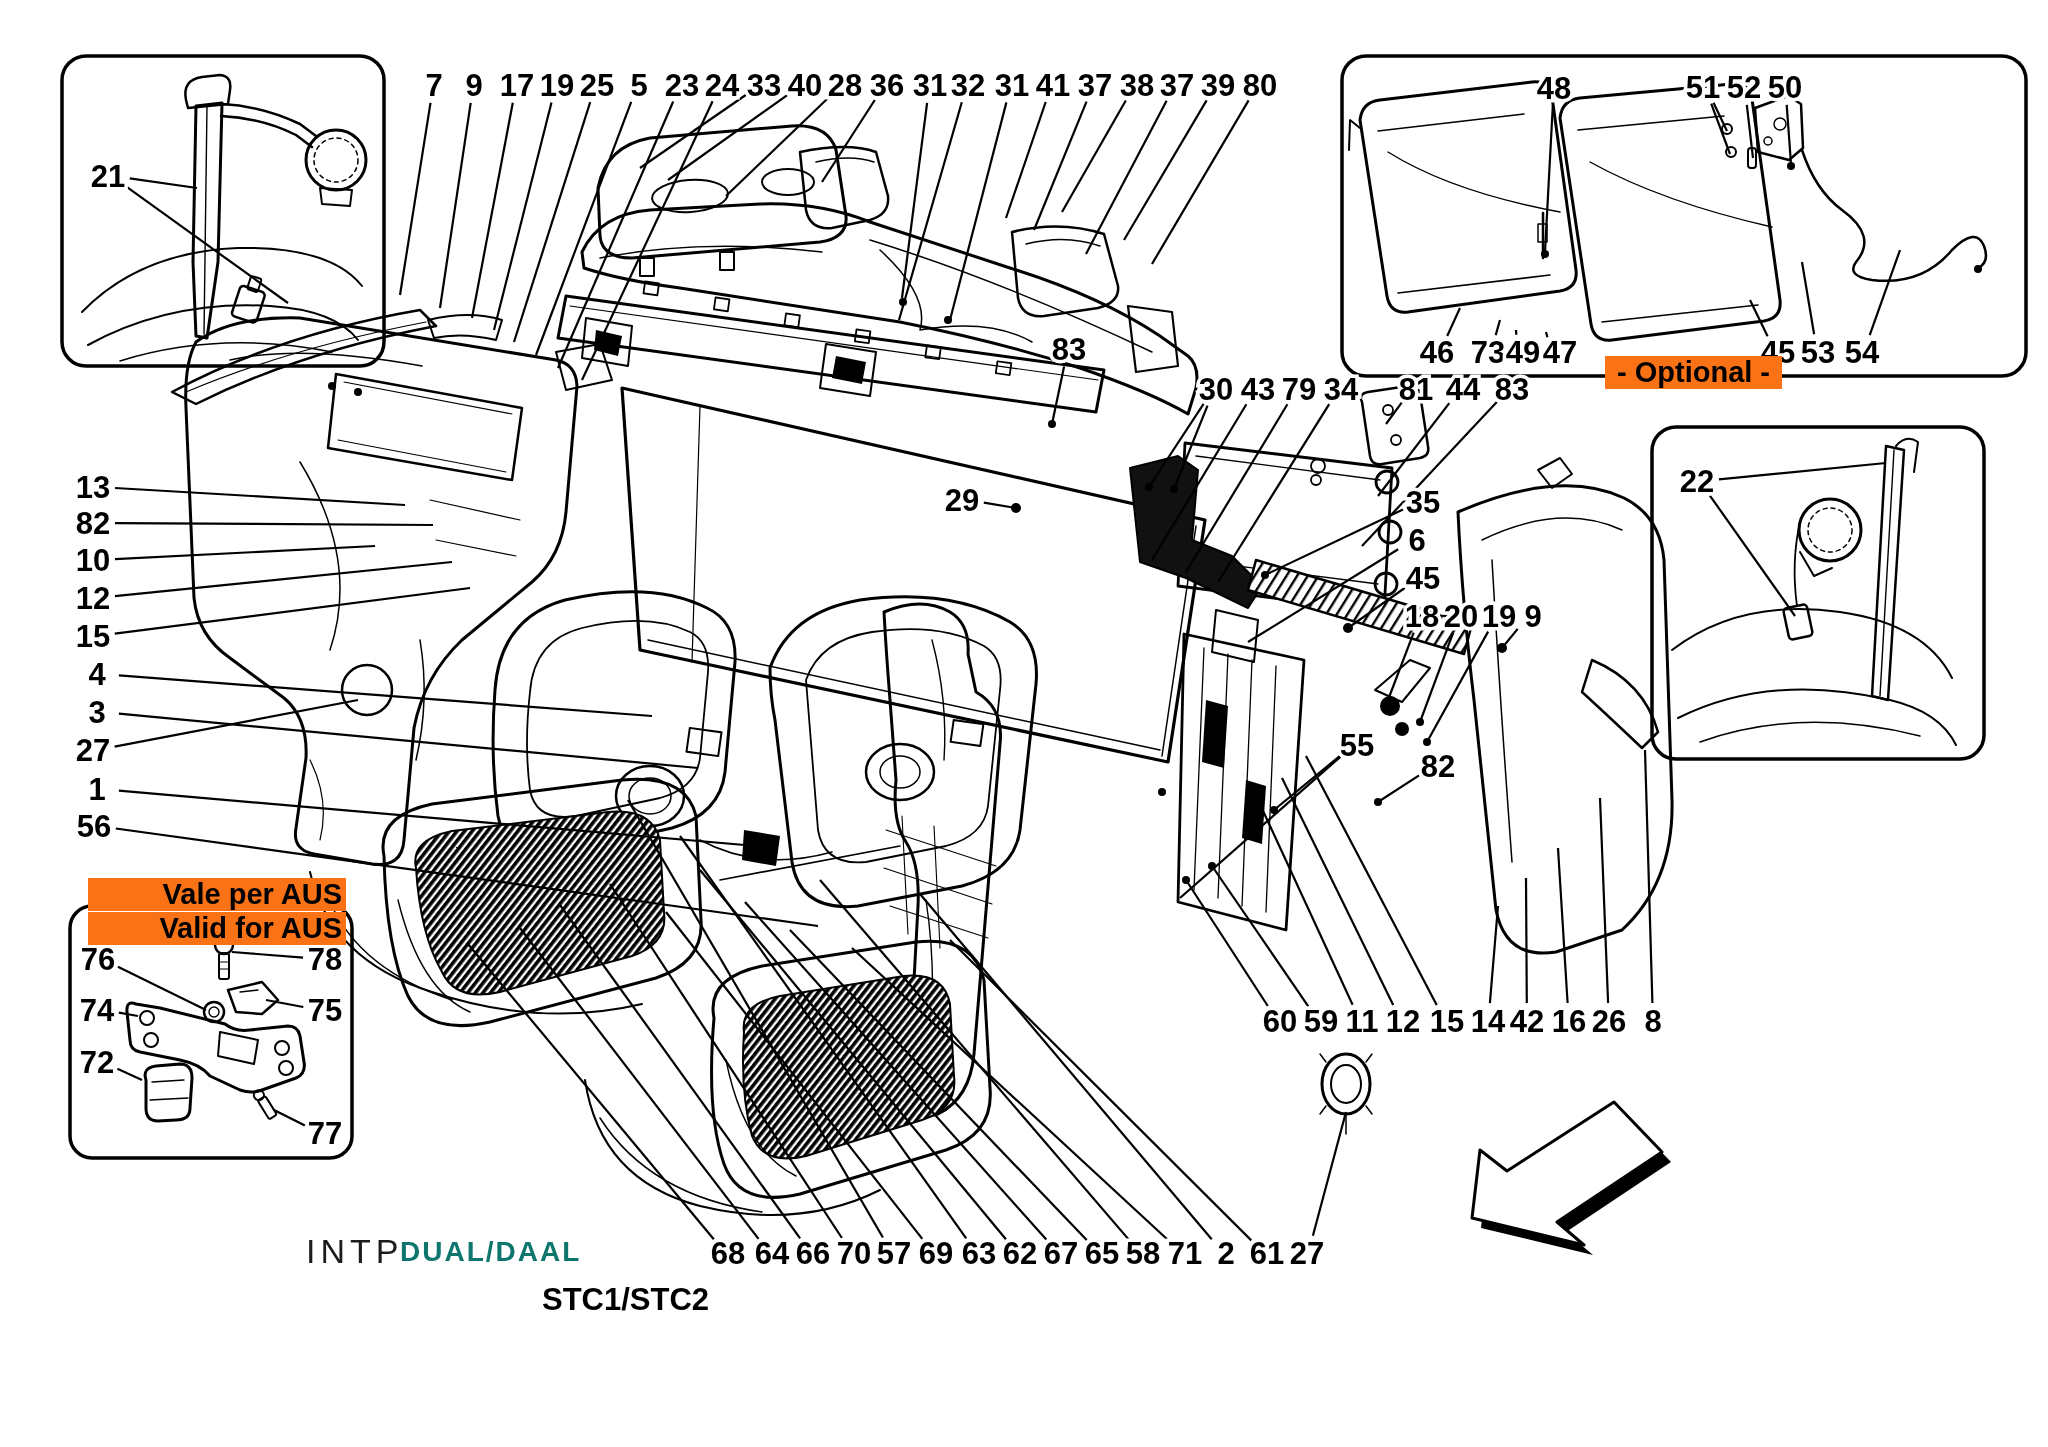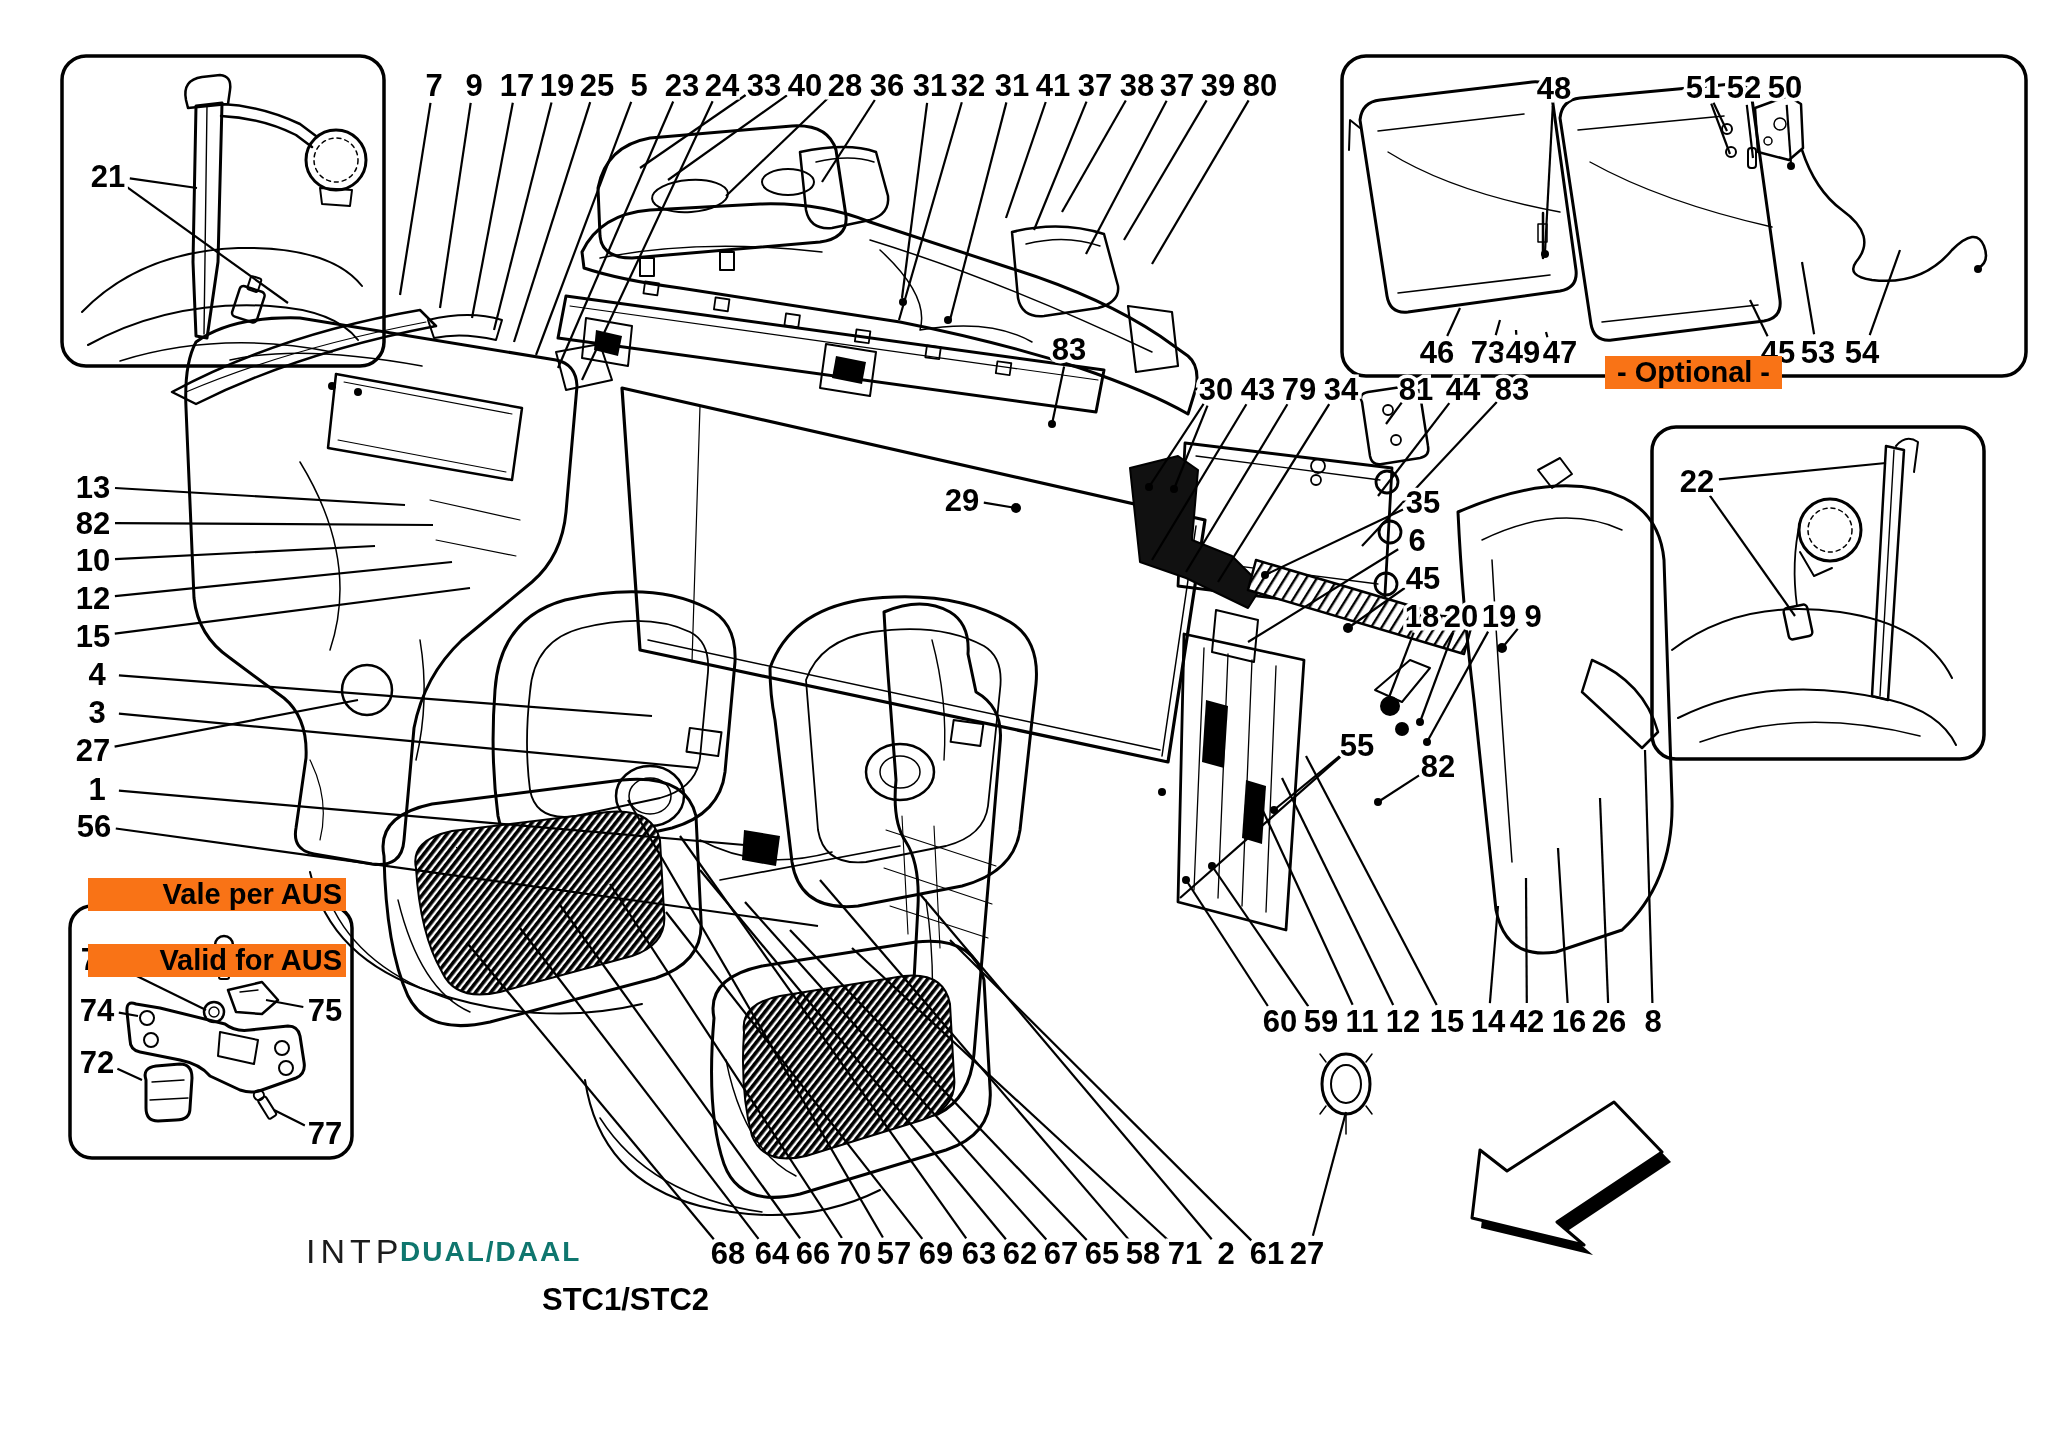--- a/index.html
+++ b/index.html
@@ -501,18 +501,18 @@
         <text x="1143" y="1264" class="num">58</text>
         <text x="1185" y="1264" class="num">71</text>
         <text x="1226" y="1264" class="num">2</text>
         <text x="1267" y="1264" class="num">61</text>
         <text x="1307" y="1264" class="num">27</text>
       </g>
 </svg>
 
 <div class="ovl t-opt" style="left:1605px;top:356px;">- Optional -</div>
 <div class="ovl t-aus" style="left:88px;top:878px;">Vale per AUS</div>
-<div class="ovl t-aus" style="left:88px;top:944px;">Valid for AUS</div>
+<div class="ovl t-aus" style="left:88px;top:912px;">Valid for AUS</div>
 <div class="ovl t-intp" style="left:306px;top:1232px;background:transparent;">INTP</div>
 <div class="ovl t-dual" style="left:400px;top:1236px;background:transparent;">DUAL/DAAL</div>
 <div class="ovl t-stc" style="left:542px;top:1282px;background:transparent;">STC1/STC2</div>
 
 </div>
 
 </body></html>

